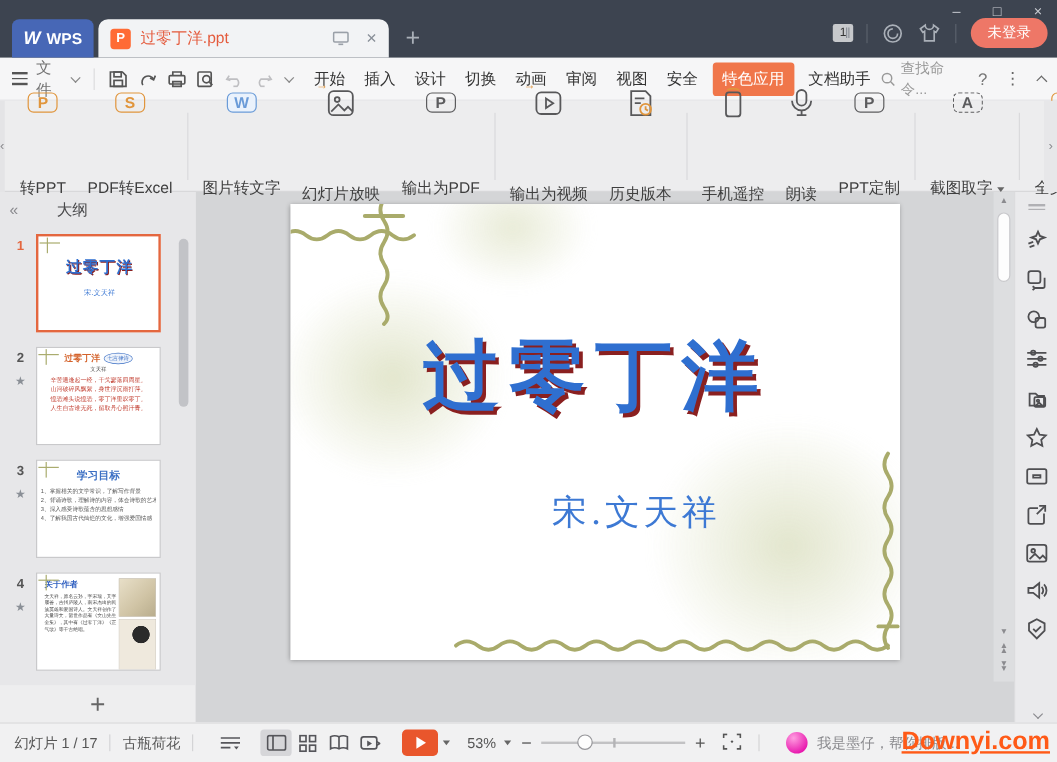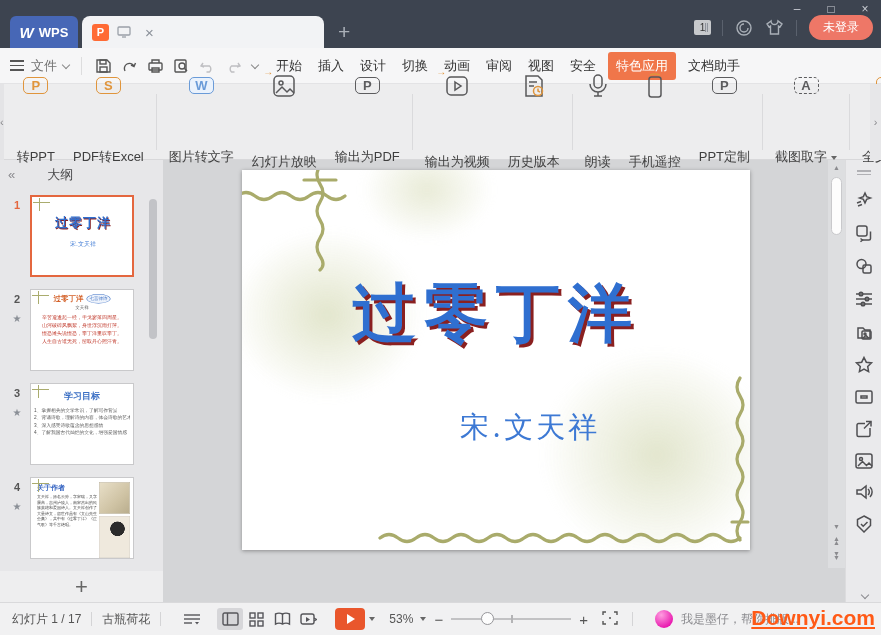--- a/index.html
+++ b/index.html
@@ -163,20 +163,21 @@
 
 <div class="app">
 
   <div class="titlebar">
     <div class="wps-tab">
       <span class="wps-logo">W</span>
       <span>WPS</span>
     </div>
     <div class="doc-tab">
       <span class="doc-ic">P</span>
+      <span class="doc-title">过零丁洋.ppt</span>
       <span class="tab-mini">
         <svg width="14" height="12" viewBox="0 0 14 12">
             <rect x="1" y="1" width="12" height="8" rx="1" fill="none" stroke="#9aa0a8" stroke-width="1.3"></rect>
             <line x1="5" y1="11" x2="9" y2="11" stroke="#9aa0a8" stroke-width="1.3"></line>
           </svg>
       </span>
       <span class="tab-x">×</span>
     </div>
     <span class="new-tab">+</span>
     <div class="win-controls">
@@ -262,20 +263,32 @@
       <span class="mi">设计</span>
       <span class="mi">切换</span>
       <span class="mi">动画</span>
       <span class="mi">审阅</span>
       <span class="mi">视图</span>
       <span class="mi">安全</span>
       <span class="mi active">特色应用</span>
       <span class="mi">文档助手</span>
     </div>
 
+    <div class="mb-right">
+      <span class="search-box">
+        <svg width="14" height="14" viewBox="0 0 14 14">
+            <circle cx="6" cy="6" r="4.5" fill="none" stroke="#999" stroke-width="1.4"></circle>
+            <line x1="9.5" y1="9.5" x2="13" y2="13" stroke="#999" stroke-width="1.4"></line>
+          </svg>
+        <span>查找命令...</span>
+      </span>
+      <span style="font-size:14px;color:#777;">?</span>
+      <span class="dots">⋮</span>
+      <span class="chev-u"></span>
+    </div>
   </div>
 
   <div class="ribbon">
     <div class="rb-edge">‹</div>
     <div class="rb-body">
       <div class="rbtn">
         <span class="ic-box orange">P</span>
         <span class="lbl">转PPT</span>
       </div>
       <div class="rbtn">
@@ -324,37 +337,37 @@
               <line x1="8" y1="13" x2="13" y2="13"></line>
               <circle cx="17" cy="18" r="4.5" stroke="#e0953c"></circle>
               <path d="M17 15.5 v2.5 l2 1.2" stroke="#e0953c"></path>
             </svg>
         </span>
         <span class="lbl">历史版本</span>
       </div>
       <span class="rb-div"></span>
       <div class="rbtn">
         <span class="rb-svg">
+          <svg width="22" height="26" viewBox="0 0 22 26">
+              <rect x="5" y="4" width="12" height="20" rx="2.5"></rect>
+              <path d="M6 2 a7 3 0 0 1 10 0" stroke="#e0953c"></path>
+            </svg>
+        </span>
+        <span class="lbl">手机遥控</span>
+      </div>
+      <div class="rbtn">
+        <span class="rb-svg">
           <svg width="24" height="26" viewBox="0 0 24 26">
               <rect x="8" y="2" width="8" height="13" rx="4"></rect>
               <path d="M4 11 a8 8 0 0 0 16 0"></path>
               <line x1="12" y1="19" x2="12" y2="23"></line>
               <line x1="8" y1="23" x2="16" y2="23"></line>
             </svg>
         </span>
         <span class="lbl">朗读</span>
-      </div>
-      <div class="rbtn">
-        <span class="rb-svg">
-          <svg width="22" height="26" viewBox="0 0 22 26">
-              <rect x="5" y="4" width="12" height="20" rx="2.5"></rect>
-              <path d="M6 2 a7 3 0 0 1 10 0" stroke="#e0953c"></path>
-            </svg>
-        </span>
-        <span class="lbl">手机遥控</span>
       </div>
       <div class="rbtn">
         <span class="ic-box">P</span>
         <span class="lbl">PPT定制</span>
       </div>
       <span class="rb-div"></span>
       <div class="rbtn">
         <span class="ic-box" style="border-style:dashed;">A</span>
         <span class="lbl"><span>截图取字</span><span class="caret-s"></span></span>
       </div>

